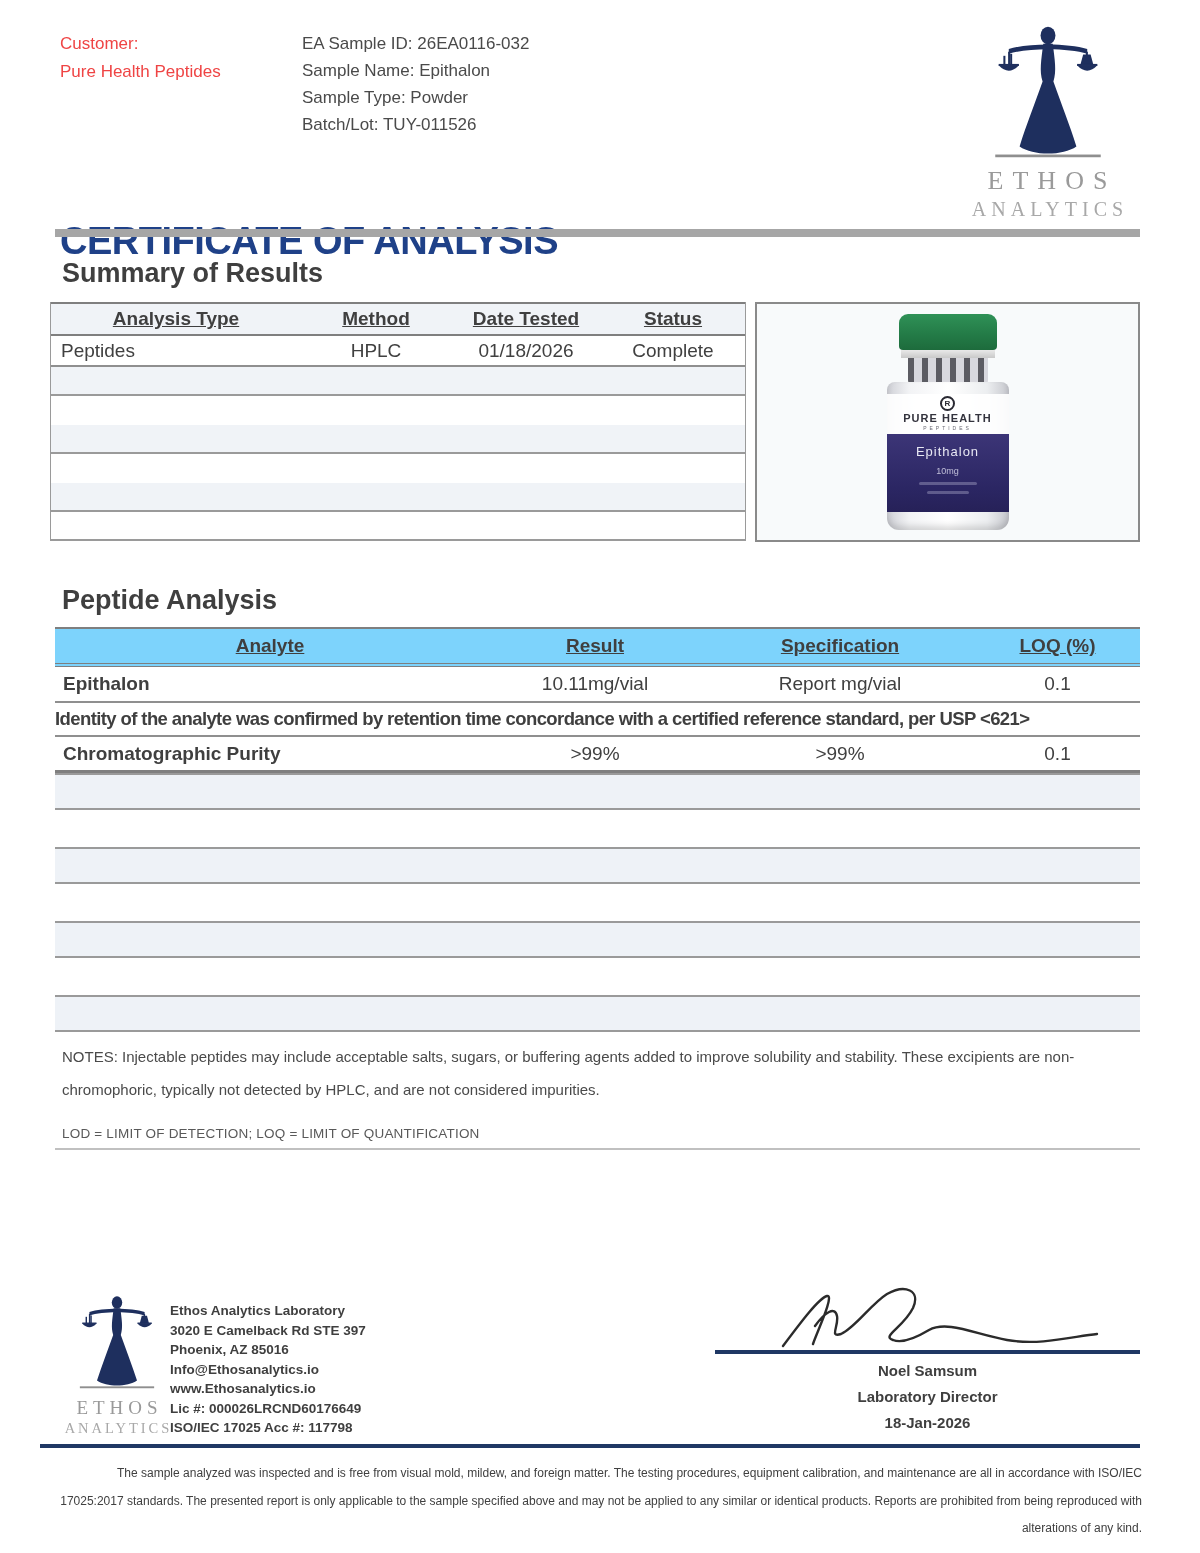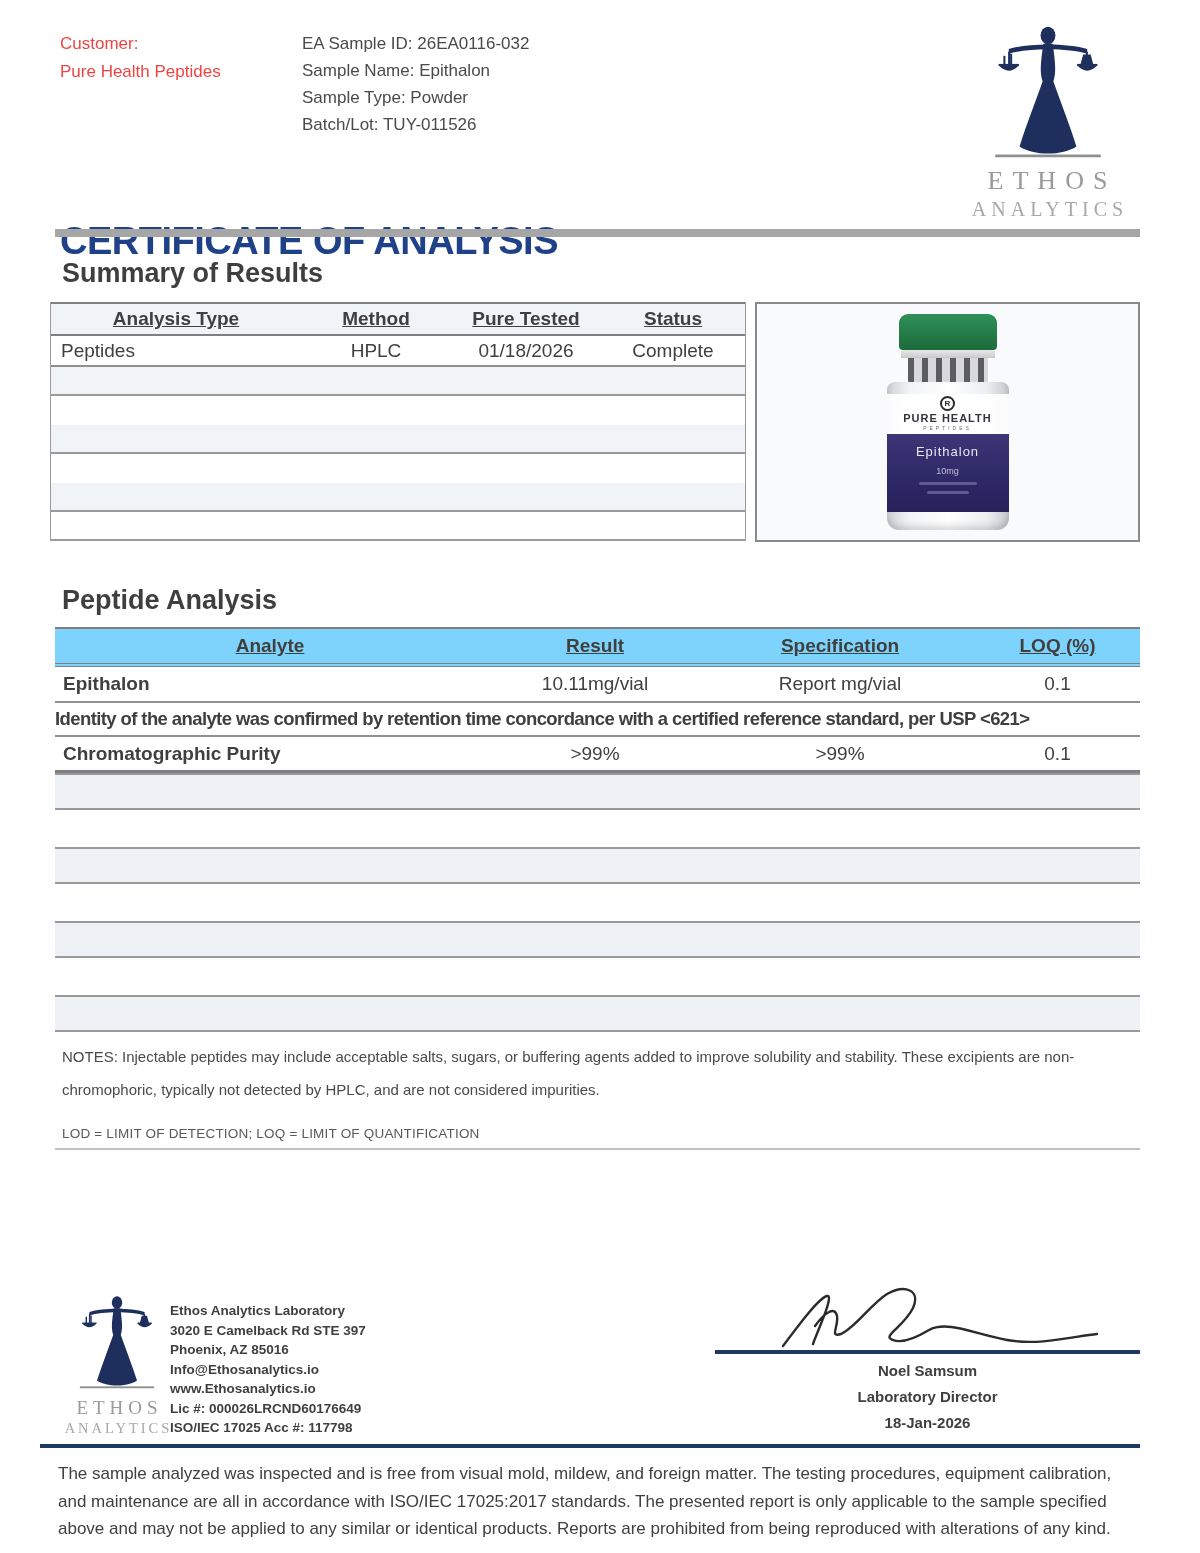--- a/index.html
+++ b/index.html
@@ -80,21 +80,21 @@
   .f-logo .logo-word1 { font-size:19px; letter-spacing:5px; padding-left:5px; margin-top:0; }
   .f-logo .logo-word2 { font-size:14.5px; letter-spacing:3px; padding-left:3px; margin-top:1px; }
   .lab-info { position:absolute; left:170px; top:1301px; font-size:13.5px; font-weight:bold; color:#3f3f3f; line-height:19.5px; }
 
   .sig-wrap { position:absolute; left:715px; top:1284px; width:425px; }
   .sig-svg { display:block; margin-left:60px; }
   .sig-line { width:425px; height:4px; background:#1f3864; margin-top:-6px; }
   .sig-name { text-align:center; font-size:15px; font-weight:bold; color:#3f3f3f; line-height:26px; margin-top:4px; }
 
   .footer-rule { position:absolute; left:40px; top:1444px; width:1100px; height:4px; background:#1f3864; }
-  .disclaimer { position:absolute; left:58px; top:1460px; width:1084px; text-align:left; font-size:17px; color:#404040; line-height:27.5px; }
+  .disclaimer { position:absolute; left:58px; top:1460px; width:1084px; text-align:right; font-size:12px; color:#404040; line-height:27.5px; }
 </style>
 </head>
 <body>
 
 <svg width="0" height="0" style="position:absolute">
   <defs>
     <symbol id="lady-justice" viewBox="0 0 200 210">
       <g fill="#1e2f5e">
         <ellipse cx="100" cy="20" rx="11" ry="13"></ellipse>
         <path d="M42,40 C70,31 130,31 158,40 L158,47 C130,38 70,38 42,47 Z"></path>
@@ -137,21 +137,21 @@
 
   <div class="doc-title">CERTIFICATE OF ANALYSIS</div>
   <div class="title-rule"></div>
 
   <div class="section-h summary-h">Summary of Results</div>
 
   <div class="sum-table">
     <div class="sum-row sum-head">
       <div class="cell c-s0">Analysis Type</div>
       <div class="cell c-s1">Method</div>
-      <div class="cell c-s2">Pure Tested</div>
+      <div class="cell c-s2">Date Tested</div>
       <div class="cell c-s3">Status</div>
     </div>
     <div class="sum-row sum-data">
       <div class="cell c-s0">Peptides</div>
       <div class="cell c-s1">HPLC</div>
       <div class="cell c-s2">01/18/2026</div>
       <div class="cell c-s3">Complete</div>
     </div>
     <div class="srow light"></div>
     <div class="srow white nb"></div>

